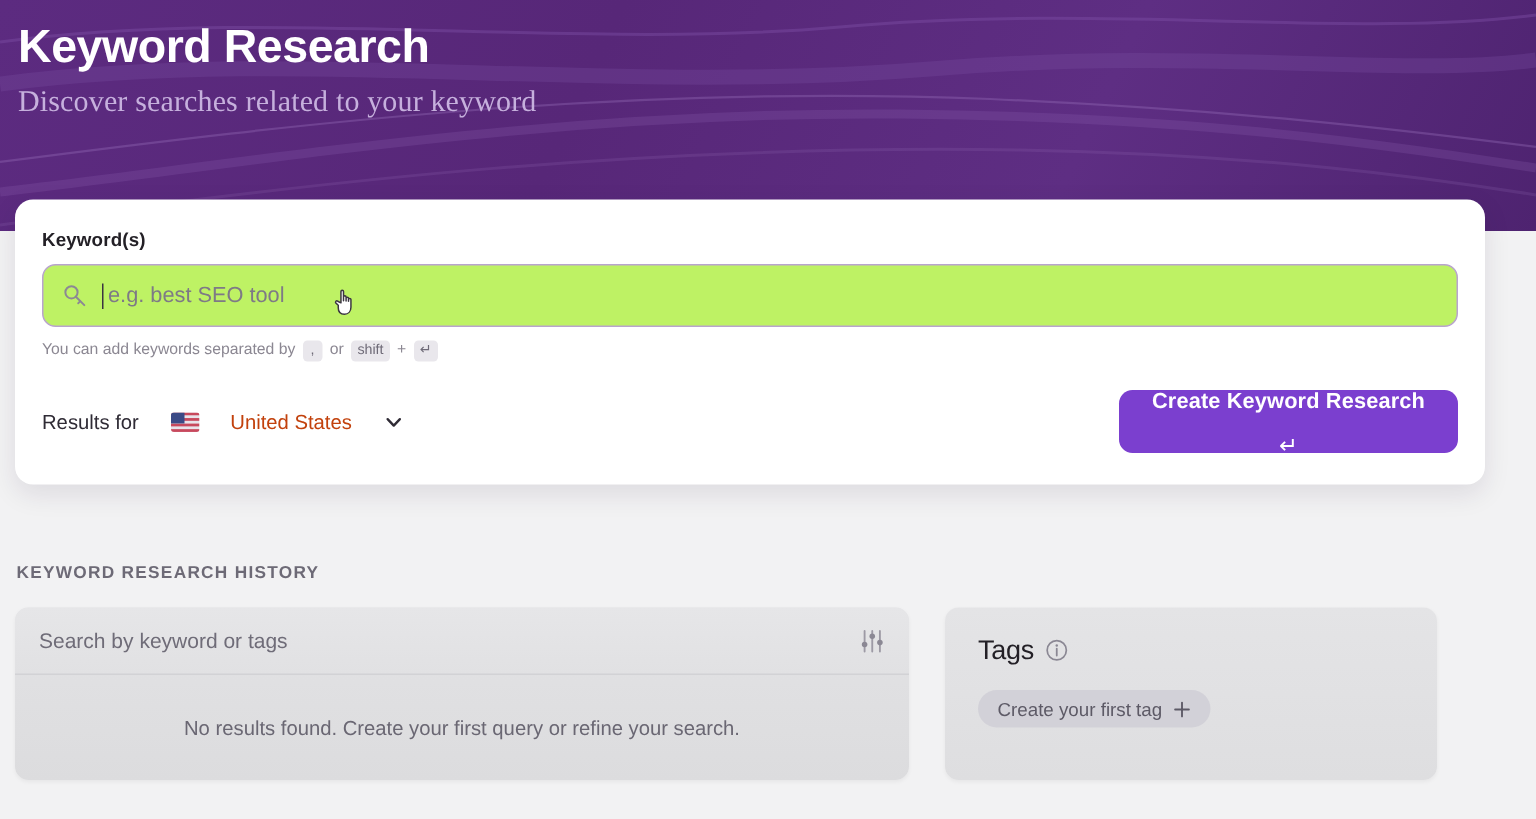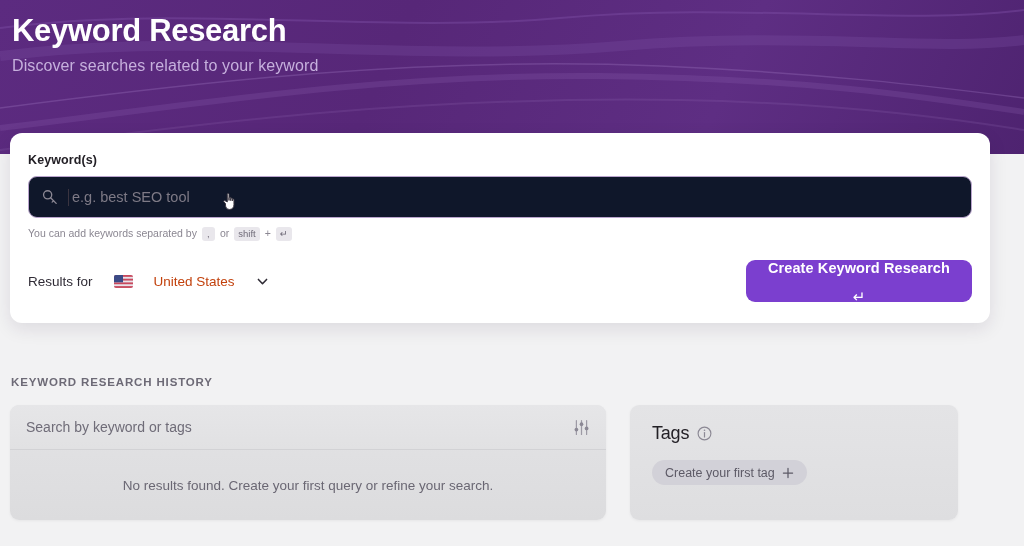--- a/index.html
+++ b/index.html
@@ -34,24 +34,25 @@
   #hero-title {
     font-size: 31px;
     font-weight: bold;
     color: #ffffff;
     letter-spacing: -0.3px;
     line-height: 38px;
     white-space: nowrap;
   }
   #hero-subtitle {
     margin-top: 7px;
-    font-size: 16px;
+    font-size: 20px;
     color: #c6b0dd;
     letter-spacing: 0.1px;
     white-space: nowrap;
+    font-family: Liberation Serif, serif;
   }
 
   
   #search-card {
     position: absolute;
     left: 10px; top: 133px;
     width: 980px; height: 190px;
     background: #ffffff;
     border-radius: 12px;
     box-shadow: 0 6px 18px rgba(40,20,60,0.10);
@@ -64,21 +65,21 @@
     color: #232026;
     letter-spacing: 0.1px;
   }
 
   
   #kw-input-wrap {
     margin-top: 9px;
     height: 42px;
     border: 1.6px solid #b9a4cd;
     border-radius: 9px;
-    background: #0f172a;
+    background: #bef264;
     display: flex;
     align-items: center;
     padding: 0 12px;
     position: relative;
   }
   #kw-icon { width: 19px; height: 19px; flex: 0 0 auto; margin-right: 8px; }
   #caret {
     width: 1px; height: 17px;
     background: #3a3440;
     margin-right: 3px;

